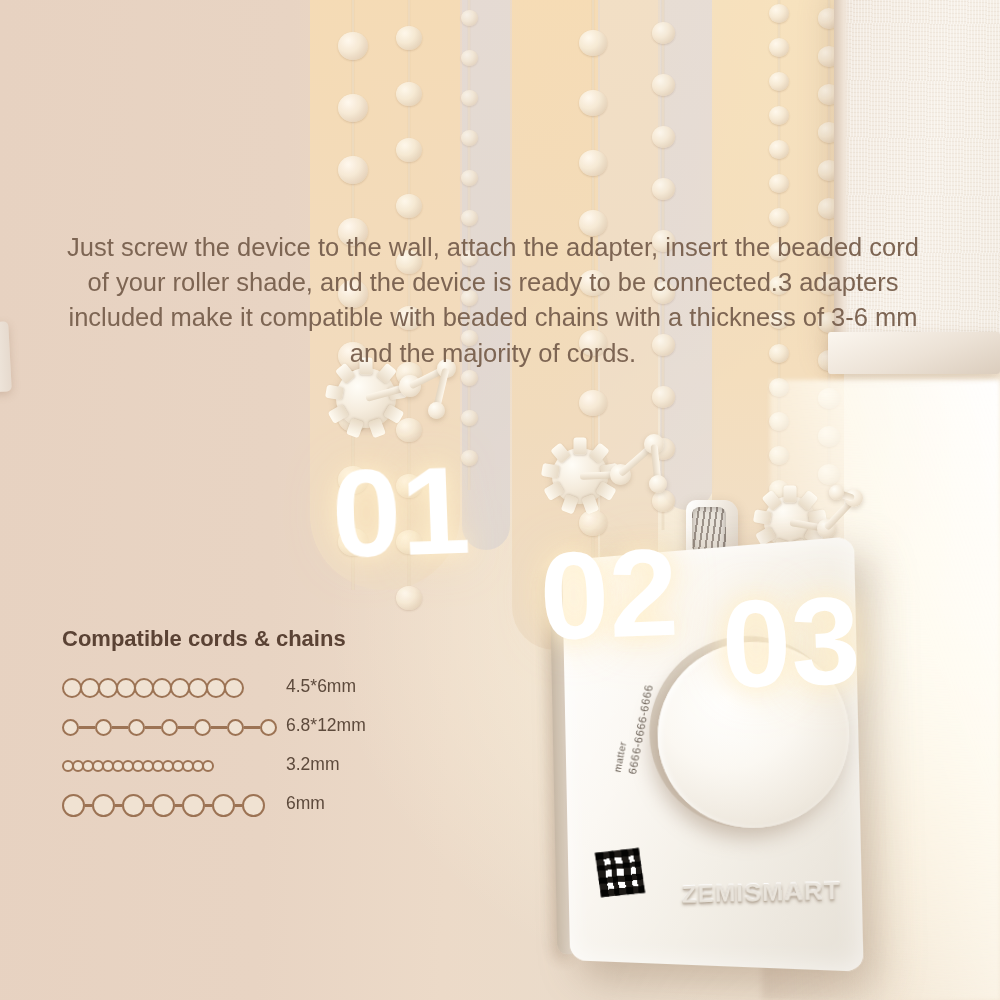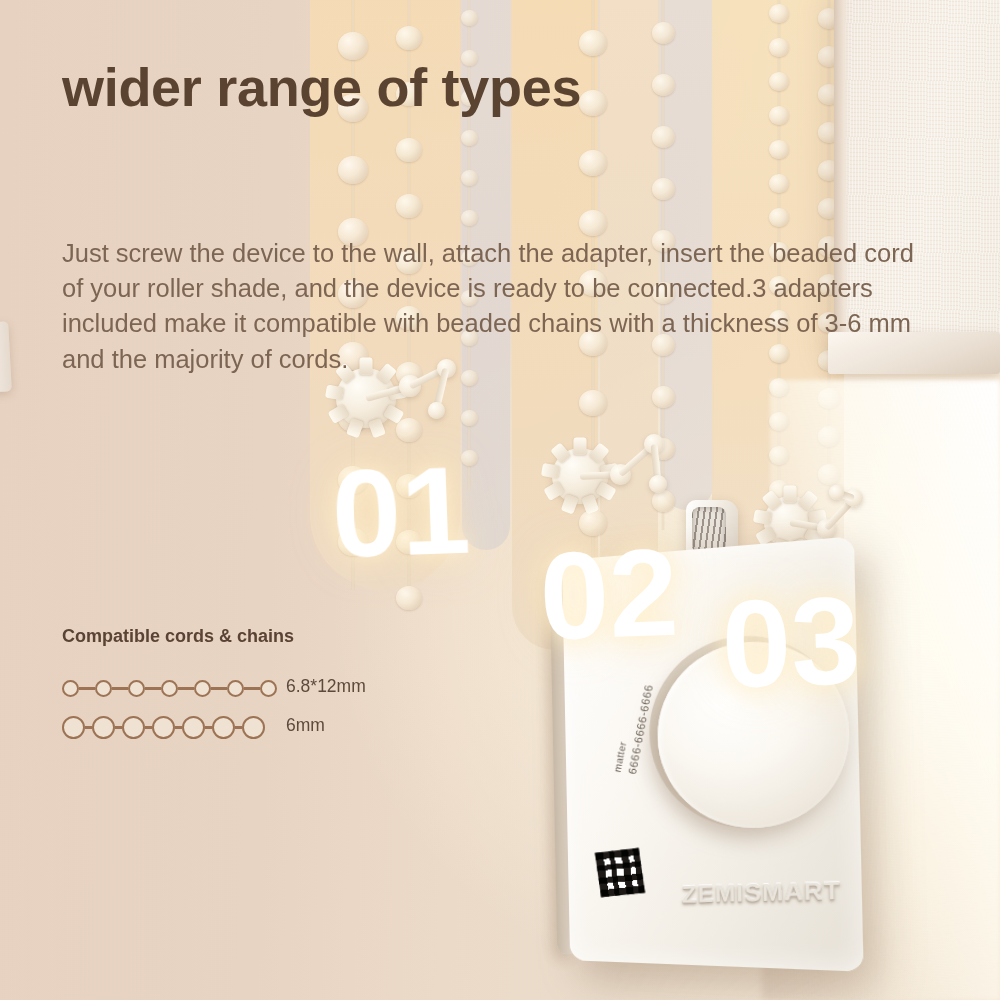--- a/index.html
+++ b/index.html
@@ -94,23 +94,23 @@
     color:#e9e4dc;text-shadow:0 1px 0 #b9ad9d,0 2px 3px rgba(120,98,78,.55),0 -1px 0 #ffffff;
     transform:skewY(-2.5deg);}
 
   
   .stepnum{position:absolute;color:#fff;font-weight:bold;line-height:1;
     text-shadow:0 0 22px rgba(255,240,205,.95),0 0 46px rgba(255,226,170,.7);}
 
   
   .headline{position:absolute;left:62px;top:54px;width:700px;
     font-size:54px;font-weight:bold;line-height:1.24;color:#5b4332;letter-spacing:-.3px;}
-  .subcopy{position:absolute;left:62px;top:236px;width:862px;
-    font-size:25.5px;line-height:1.38;color:#7d6553;}
-  .cc-title{position:absolute;left:62px;top:626px;font-size:18px;font-weight:bold;color:#5a4234;}
+  .subcopy{position:absolute;left:62px;top:230px;width:862px;
+    font-size:25.5px;line-height:1.38;color:#7d6553;text-align:center;}
+  .cc-title{position:absolute;left:62px;top:626px;font-size:22px;font-weight:bold;color:#5a4234;}
   .cc-list{position:absolute;left:62px;top:672px;width:340px;}
   .cc-row{position:relative;height:39px;}
   .cc-icon{position:absolute;left:0;top:0;width:200px;height:32px;}
   .cc-label{position:absolute;left:224px;top:4px;font-size:17.5px;color:#5d4a3c;white-space:nowrap;}
   .lnk{position:absolute;box-sizing:border-box;border:2px solid #9c7354;
     background:#f0e2d2;border-radius:50%;}
   .lnkbar{position:absolute;height:3px;background:#9c7354;}
 </style>
 </head>
 <body>
@@ -309,47 +309,81 @@
     <div class="matter-line">matter</div>
     <div class="serial-line">6666-6666-6666</div>
     <div class="brand">ZEMISMART</div>
   </div>
 
   <div class="stepnum" style="left:332px;top:450px;font-size:124px;transform:rotate(-2deg);">01</div>
   <div class="stepnum" style="left:540px;top:532px;font-size:124px;transform:rotate(-2deg);">02</div>
   <div class="stepnum" style="left:722px;top:580px;font-size:124px;transform:rotate(-2deg);">03</div>
 
   <div class="headline">
-    <div>wider range of types</div>
   </div>
 
   <div class="subcopy">Just screw the device to the wall, attach the adapter, insert the beaded cord of your roller shade, and the device is ready to be connected.3 adapters included make it compatible with beaded chains with a thickness of 3-6 mm and the majority of cords.</div>
 
   <div class="cc-title">Compatible cords &amp; chains</div>
   <div class="cc-list" id="cc-list">
+      <div class="cc-row">
+        <div class="cc-icon">
+          <div class="lnk" style="left: 0px; top: 6px; width: 20px; height: 20px; border-radius: 10px;"></div>
+          <div class="lnk" style="left: 18px; top: 6px; width: 20px; height: 20px; border-radius: 10px;"></div>
+          <div class="lnk" style="left: 36px; top: 6px; width: 20px; height: 20px; border-radius: 10px;"></div>
+          <div class="lnk" style="left: 54px; top: 6px; width: 20px; height: 20px; border-radius: 10px;"></div>
+          <div class="lnk" style="left: 72px; top: 6px; width: 20px; height: 20px; border-radius: 10px;"></div>
+          <div class="lnk" style="left: 90px; top: 6px; width: 20px; height: 20px; border-radius: 10px;"></div>
+          <div class="lnk" style="left: 108px; top: 6px; width: 20px; height: 20px; border-radius: 10px;"></div>
+          <div class="lnk" style="left: 126px; top: 6px; width: 20px; height: 20px; border-radius: 10px;"></div>
+          <div class="lnk" style="left: 144px; top: 6px; width: 20px; height: 20px; border-radius: 10px;"></div>
+          <div class="lnk" style="left: 162px; top: 6px; width: 20px; height: 20px; border-radius: 10px;"></div>
+        </div>
+        <div class="cc-label">4.5*6mm</div>
+      </div>
       <div class="cc-row">
         <div class="cc-icon">
           <div class="lnk" style="left: 0px; top: 7.5px; width: 17px; height: 17px; border-radius: 9px;"></div>
           <div class="lnkbar" style="left: 17px; top: 14.5px; width: 16px;"></div>
           <div class="lnk" style="left: 33px; top: 7.5px; width: 17px; height: 17px; border-radius: 9px;"></div>
           <div class="lnkbar" style="left: 50px; top: 14.5px; width: 16px;"></div>
           <div class="lnk" style="left: 66px; top: 7.5px; width: 17px; height: 17px; border-radius: 9px;"></div>
           <div class="lnkbar" style="left: 83px; top: 14.5px; width: 16px;"></div>
           <div class="lnk" style="left: 99px; top: 7.5px; width: 17px; height: 17px; border-radius: 9px;"></div>
           <div class="lnkbar" style="left: 116px; top: 14.5px; width: 16px;"></div>
           <div class="lnk" style="left: 132px; top: 7.5px; width: 17px; height: 17px; border-radius: 9px;"></div>
           <div class="lnkbar" style="left: 149px; top: 14.5px; width: 16px;"></div>
           <div class="lnk" style="left: 165px; top: 7.5px; width: 17px; height: 17px; border-radius: 9px;"></div>
           <div class="lnkbar" style="left: 182px; top: 14.5px; width: 16px;"></div>
           <div class="lnk" style="left: 198px; top: 7.5px; width: 17px; height: 17px; border-radius: 9px;"></div>
         </div>
         <div class="cc-label">6.8*12mm</div>
       </div>
       <div class="cc-row">
         <div class="cc-icon">
+          <div class="lnk" style="left: 0px; top: 10px; width: 12px; height: 12px; border-radius: 6px;"></div>
+          <div class="lnk" style="left: 10px; top: 10px; width: 12px; height: 12px; border-radius: 6px;"></div>
+          <div class="lnk" style="left: 20px; top: 10px; width: 12px; height: 12px; border-radius: 6px;"></div>
+          <div class="lnk" style="left: 30px; top: 10px; width: 12px; height: 12px; border-radius: 6px;"></div>
+          <div class="lnk" style="left: 40px; top: 10px; width: 12px; height: 12px; border-radius: 6px;"></div>
+          <div class="lnk" style="left: 50px; top: 10px; width: 12px; height: 12px; border-radius: 6px;"></div>
+          <div class="lnk" style="left: 60px; top: 10px; width: 12px; height: 12px; border-radius: 6px;"></div>
+          <div class="lnk" style="left: 70px; top: 10px; width: 12px; height: 12px; border-radius: 6px;"></div>
+          <div class="lnk" style="left: 80px; top: 10px; width: 12px; height: 12px; border-radius: 6px;"></div>
+          <div class="lnk" style="left: 90px; top: 10px; width: 12px; height: 12px; border-radius: 6px;"></div>
+          <div class="lnk" style="left: 100px; top: 10px; width: 12px; height: 12px; border-radius: 6px;"></div>
+          <div class="lnk" style="left: 110px; top: 10px; width: 12px; height: 12px; border-radius: 6px;"></div>
+          <div class="lnk" style="left: 120px; top: 10px; width: 12px; height: 12px; border-radius: 6px;"></div>
+          <div class="lnk" style="left: 130px; top: 10px; width: 12px; height: 12px; border-radius: 6px;"></div>
+          <div class="lnk" style="left: 140px; top: 10px; width: 12px; height: 12px; border-radius: 6px;"></div>
+        </div>
+        <div class="cc-label">3.2mm</div>
+      </div>
+      <div class="cc-row">
+        <div class="cc-icon">
           <div class="lnk" style="left: 0px; top: 4.5px; width: 23px; height: 23px; border-radius: 12px;"></div>
           <div class="lnkbar" style="left: 23px; top: 14.5px; width: 7px;"></div>
           <div class="lnk" style="left: 30px; top: 4.5px; width: 23px; height: 23px; border-radius: 12px;"></div>
           <div class="lnkbar" style="left: 53px; top: 14.5px; width: 7px;"></div>
           <div class="lnk" style="left: 60px; top: 4.5px; width: 23px; height: 23px; border-radius: 12px;"></div>
           <div class="lnkbar" style="left: 83px; top: 14.5px; width: 7px;"></div>
           <div class="lnk" style="left: 90px; top: 4.5px; width: 23px; height: 23px; border-radius: 12px;"></div>
           <div class="lnkbar" style="left: 113px; top: 14.5px; width: 7px;"></div>
           <div class="lnk" style="left: 120px; top: 4.5px; width: 23px; height: 23px; border-radius: 12px;"></div>
           <div class="lnkbar" style="left: 143px; top: 14.5px; width: 7px;"></div>

